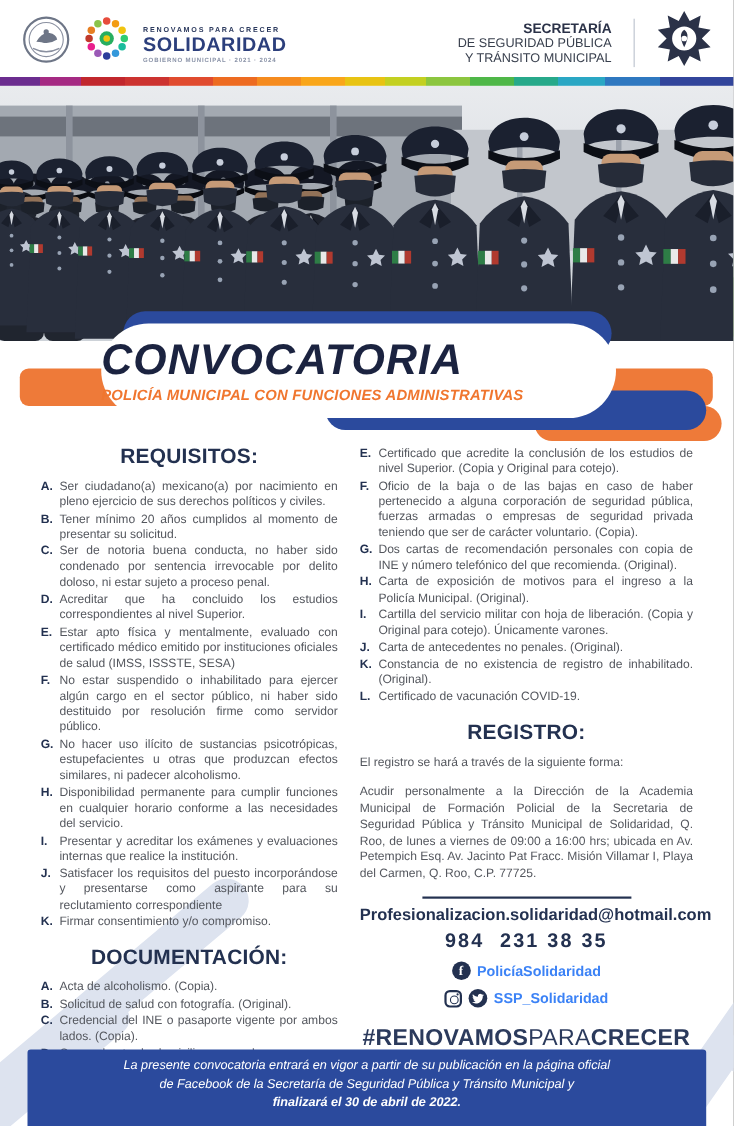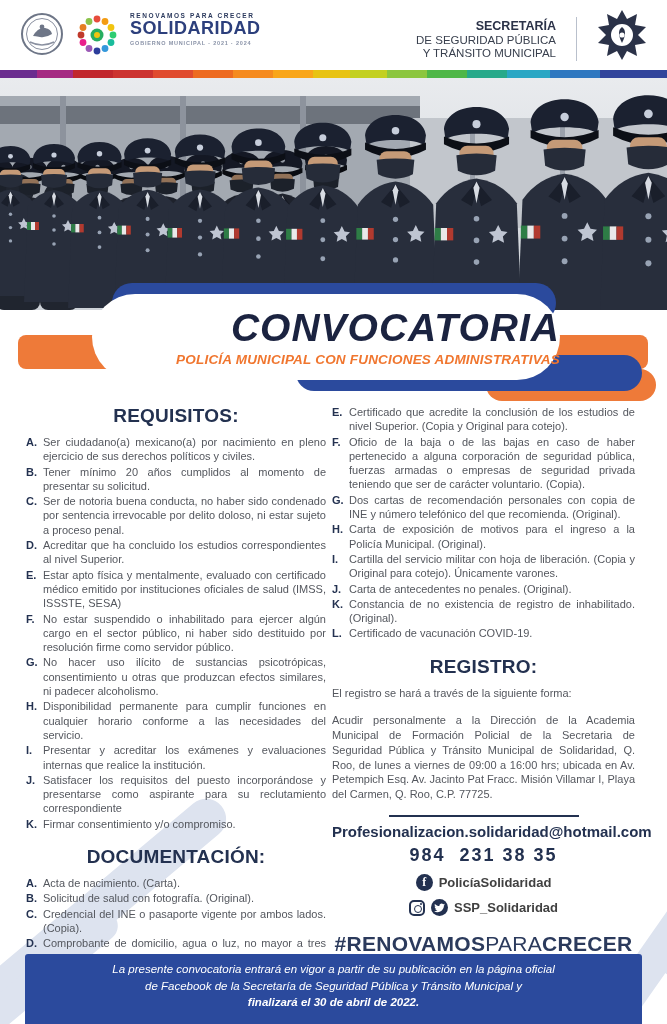--- a/index.html
+++ b/index.html
@@ -1,21 +1,21 @@
 <!DOCTYPE html>
 <html><head>
 <meta charset="utf-8">
 <style>
   * { margin:0; padding:0; box-sizing:border-box; }
   body { background:#777; font-family:"Liberation Sans", sans-serif; }
   .page { position:relative; width:667px; height:1024px; background:#fff; margin:0 auto; overflow:hidden; }
 
   
   .header { height:70px; display:flex; align-items:center; justify-content:space-between; padding:0 20px; position:relative; z-index:2; }
-  .brand { display:flex; align-items:flex-start; gap:10px; }
+  .brand { display:flex; align-items:flex-end; gap:10px; }
   .brand-text { display:flex; flex-direction:column; line-height:1.1; }
   .brand-tagline { font-size:6.5px; letter-spacing:1.6px; color:#2c3a5e; font-weight:700; }
   .brand-name { font-size:18px; font-weight:900; color:#2c3f7c; letter-spacing:.5px; }
   .brand-subtitle { font-size:5.5px; letter-spacing:.8px; color:#8a93a8; font-weight:700; margin-top:1px; }
   .sec { display:flex; align-items:flex-end; gap:20px; }
   .sec-text { text-align:right; line-height:1.18; color:#39404e; }
   .sec-text .l1 { font-weight:800; font-size:12.5px; color:#2b3248; }
   .sec-text .l2, .sec-text .l3 { font-size:11.5px; }
   .vdiv { width:1px; height:44px; background:#b9c0cc; }
 
@@ -31,50 +31,50 @@
   .photo { height:232px; position:relative; overflow:hidden; background:#d9dde1; z-index:1; }
   .photo svg { display:block; }
 
   
   .banner { position:absolute; left:0; top:283px; width:667px; height:120px; z-index:4; }
   .band-orange { position:absolute; left:18px; right:19px; top:52px; height:34px; background:#ee7a39; border-radius:8px; }
   .bar-blue-top { position:absolute; left:112px; top:0; width:444px; height:40px; background:#2b4a9d; border-radius:20px; }
   .bar-orange-bottom { position:absolute; left:486px; top:86px; width:170px; height:32px; background:#ee7a39; border-radius:16px; }
   .bar-blue-bottom { position:absolute; left:296px; top:72px; width:346px; height:36px; background:#2b4a9d; border-radius:18px; }
   .pill { position:absolute; left:92px; top:11px; width:468px; height:86px; background:#fff; border-radius:46px;
-          display:flex; flex-direction:column; align-items:flex-end; justify-content:center; }
+          display:flex; flex-direction:column; align-items:flex-start; justify-content:center; }
   .pill-title { font-size:39px; font-weight:900; font-style:italic; color:#1b2340; letter-spacing:1px; line-height:1; }
   .pill-sub { font-size:13.5px; font-weight:800; font-style:italic; color:#f0762f; margin-top:5px; letter-spacing:.2px; }
 
   
   .wm { position:absolute; background:#dde3ef; border-radius:24px; z-index:1; }
   .wm1 { left:-70px; top:892px; width:330px; height:40px; transform:rotate(-40deg); }
   .wm2 { left:-80px; top:972px; width:220px; height:30px; transform:rotate(-40deg); }
   .wm3 { left:585px; top:800px; width:380px; height:36px; transform:rotate(-55deg); }
   .wm4 { left:545px; top:884px; width:300px; height:34px; transform:rotate(-55deg); }
 
   
-  .content { position:relative; z-index:3; display:flex; gap:6px; padding:0 26px; margin-top:95px; }
+  .content { position:relative; z-index:3; display:flex; gap:20px; padding:0 37px; margin-top:95px; }
   .col-left { width:300px; }
   .col-right { width:303px; }
   .heading { font-size:19px; font-weight:800; color:#233150; text-align:center; letter-spacing:.2px; margin-bottom:8px; }
   .lst { list-style:none; }
   .lst li { display:flex; margin-bottom:1px; }
   .lst .ltr { flex:none; width:17px; font-weight:800; font-size:11px; color:#233150; line-height:1.3; }
   .lst .txt { flex:1; font-size:11px; color:#54575e; line-height:1.3; text-align:justify; }
   .mt { margin-top:15px; }
   .reg-intro { font-size:11px; color:#54575e; line-height:1.3; }
   .reg-body { font-size:11px; color:#54575e; line-height:1.35; text-align:justify; margin-top:13px; }
 
   .contact { text-align:center; margin-top:13px; }
   .c-div { width:190px; height:2px; background:#233150; margin:0 auto 6px; }
   .c-email { font-size:15px; font-weight:800; color:#233150; }
   .c-phone { font-size:18px; font-weight:800; color:#233150; letter-spacing:2px; margin-top:5px; white-space:pre; }
   .soc-row { display:flex; align-items:center; justify-content:center; gap:6px; margin-top:8px; }
-  .soc-label { font-size:13px; font-weight:800; color:#404040;text-align:center; }
+  .soc-label { font-size:13px; font-weight:800; color:#3b82f6;text-align:center; }
   .icn { width:17px; height:17px; display:inline-flex; align-items:center; justify-content:center; }
   .fb { background:#233150; color:#fff; border-radius:50%; font-weight:800; font-size:12px; font-family:"Liberation Serif", serif; }
   .ig { border:2px solid #233150; border-radius:5px; position:relative; width:16px; height:16px; }
   .ig::before { content:""; position:absolute; left:3px; top:3px; width:6px; height:6px; border:1.6px solid #233150; border-radius:50%; }
   .ig::after { content:""; position:absolute; right:1px; top:1px; width:2px; height:2px; background:#233150; border-radius:50%; }
   .tw { background:#233150; border-radius:50%; }
   .hashtag { margin-top:16px; font-size:21px; color:#2b3a5c; letter-spacing:.3px; white-space:nowrap; }
   .hashtag .hv { font-weight:900; } .hashtag .lt { font-weight:400; }
 
   
@@ -258,21 +258,21 @@
             <span class="txt">Estar apto física y mentalmente, evaluado con certificado médico emitido por instituciones oficiales de salud (IMSS, ISSSTE, SESA)</span>
           </li>
 
           <li>
             <span class="ltr">F.</span>
             <span class="txt">No estar suspendido o inhabilitado para ejercer algún cargo en el sector público, ni haber sido destituido por resolución firme como servidor público.</span>
           </li>
 
           <li>
             <span class="ltr">G.</span>
-            <span class="txt">No hacer uso ilícito de sustancias psicotrópicas, consentimiento u otras que produzcan efectos similares, ni padecer alcoholismo.</span>
+            <span class="txt">No hacer uso ilícito de sustancias psicotrópicas, estupefacientes u otras que produzcan efectos similares, ni padecer alcoholismo.</span>
           </li>
 
           <li>
             <span class="ltr">H.</span>
             <span class="txt">Disponibilidad permanente para cumplir funciones en cualquier horario conforme a las necesidades del servicio.</span>
           </li>
 
           <li>
             <span class="ltr">I.</span>
             <span class="txt">Presentar y acreditar los exámenes y evaluaciones internas que realice la institución.</span>
@@ -286,21 +286,21 @@
           <li>
             <span class="ltr">K.</span>
             <span class="txt">Firmar consentimiento y/o compromiso.</span>
           </li>
         </ul>
       <div class="heading mt">DOCUMENTACIÓN:</div>
       <ul class="lst">
 
           <li>
             <span class="ltr">A.</span>
-            <span class="txt">Acta de nacimiento. (Carta).</span>
+            <span class="txt">Acta de alcoholismo. (Copia).</span>
           </li>
 
           <li>
             <span class="ltr">B.</span>
             <span class="txt">Solicitud de salud con fotografía. (Original).</span>
           </li>
 
           <li>
             <span class="ltr">C.</span>
             <span class="txt">Credencial del INE o pasaporte vigente por ambos lados. (Copia).</span>

